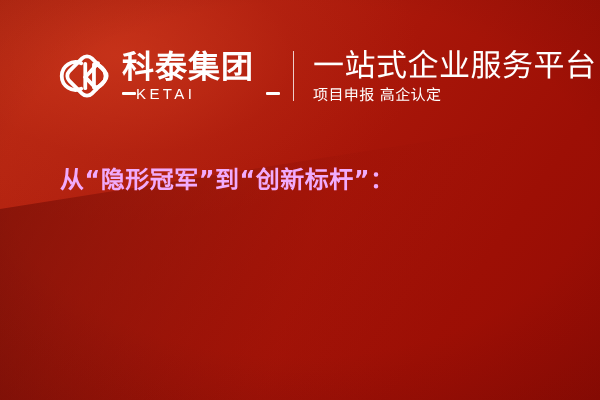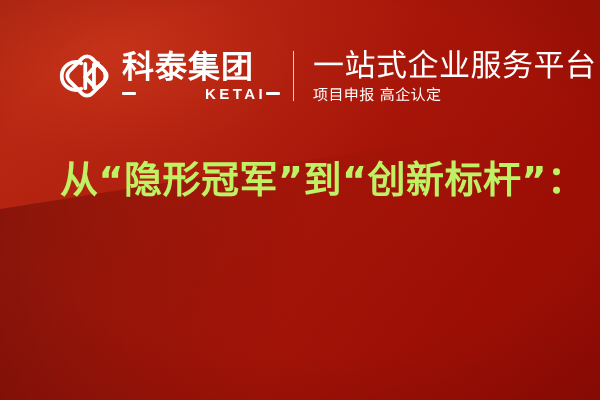--- a/index.html
+++ b/index.html
@@ -101,25 +101,25 @@
   }
   .wm-dash {
     height: 3px;
     background: #ffffff;
     flex: 0 0 14px;
     border-radius: 1px;
   }
   .wordmark-en {
     color: #ffffff;
     font-size: 15px;
-    font-weight: bold;
+    font-weight: normal;
     letter-spacing: 3.4px;
     line-height: 1;
     flex: 1 1 auto;
-    text-align: right;
+    text-align: left;
     white-space: nowrap;
     font-family: "Liberation Sans", sans-serif;
   }
   .divider {
     width: 1px;
     height: 50px;
     background: rgba(255,255,255,0.78);
     margin-left: 13px;
     flex: 0 0 1px;
   }
@@ -150,22 +150,22 @@
   }
 
   
   .headline {
     position: absolute;
     left: 60px;
     top: 154px;
     width: 500px;
   }
   .headline-line {
-    color: #bef264;
-    font-size: 38px;
+    color: #f0abfc;
+    font-size: 24px;
     font-weight: bold;
     line-height: 53px;
     letter-spacing: 0.5px;
     white-space: nowrap;
     font-family: "DejaVu Sans", "Liberation Sans", sans-serif;
   }
 </style>
 </head>
 <body>
 

